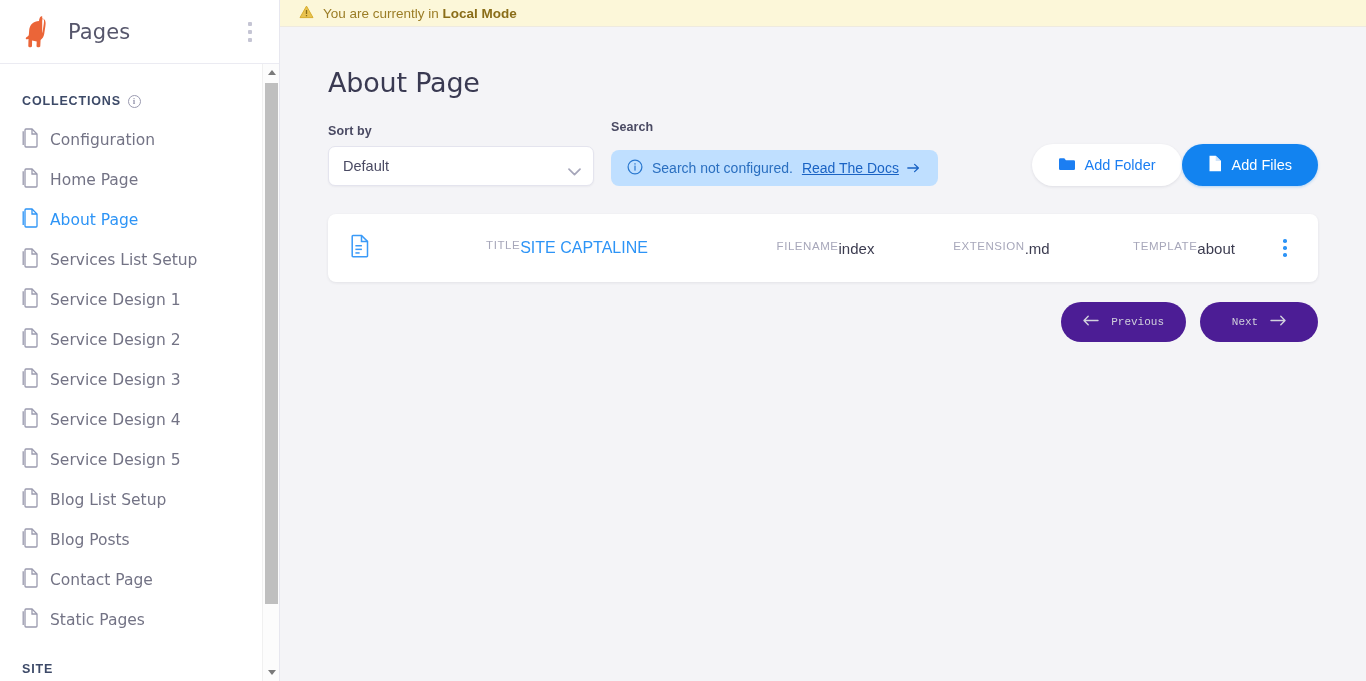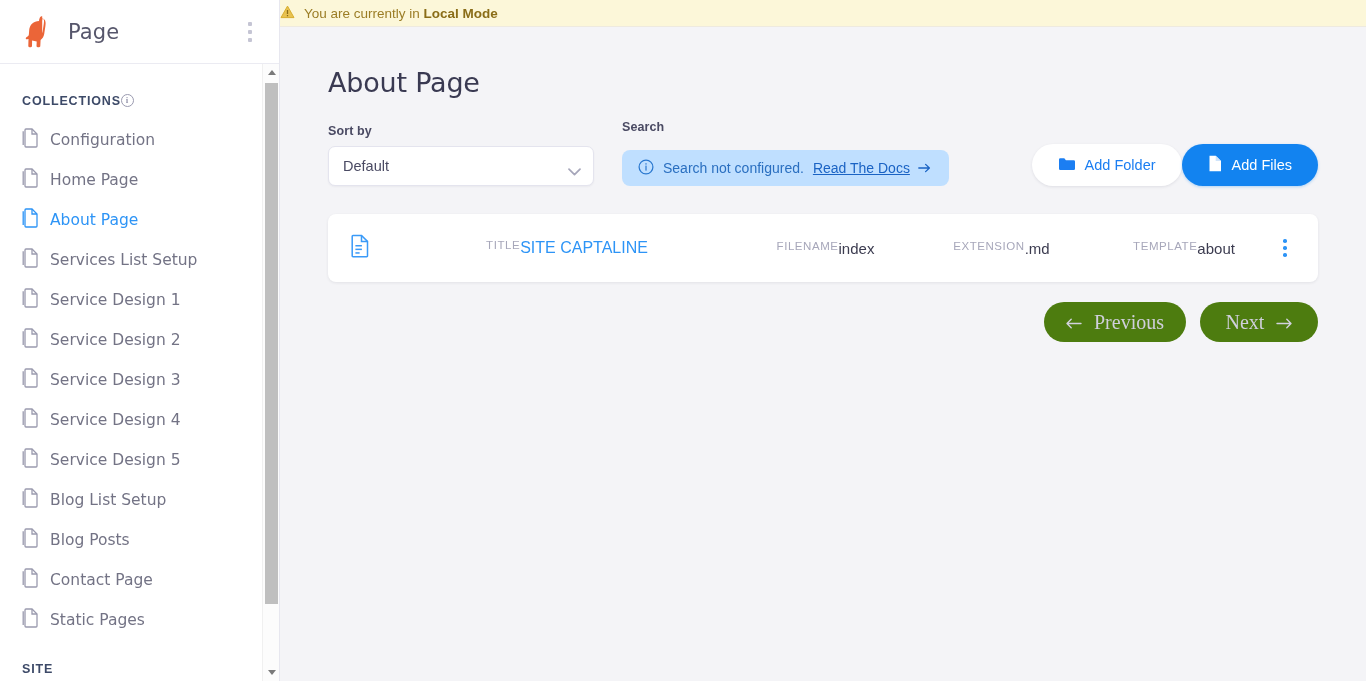--- a/index.html
+++ b/index.html
@@ -40,21 +40,21 @@
   .kebab-header i { width: 4px; height: 4px; border-radius: 1px; background: #c5c5d4; display:block; }
 
   .sb-scrollarea {
     flex: 1; position: relative; overflow: hidden;
     background: #fff;
   }
   .sb-inner { padding: 0 0 0 0; }
   .sb-section-title {
     font-size: 12.5px; font-weight: 700; color: #3d4a68;
     letter-spacing: .85px; padding: 30px 0 6px 22px;
-    display: flex; 
+    display: flex; align-items: center; gap: 7px;
   }
   .info-circle {
     width: 13px; height: 13px; border: 1.3px solid #9a9ab0;
     border-radius: 50%; display: inline-flex; align-items: center;
     justify-content: center; font-size: 9px; color: #9a9ab0;
     font-weight: 700; font-family: "Liberation Serif", serif;
     line-height: 1;
   }
   .nav-list { list-style: none; margin-top: 6px; }
   .nav-item {
@@ -89,21 +89,21 @@
   
   .main {
     flex: 1; height: 681px; display: flex; flex-direction: column;
     background: #f4f4f7;
   }
   .local-banner {
     height: 27px; min-height: 27px; width: 100%;
     background: #fcf7d9;
     border-bottom: 1px solid #eeeadf;
     display: flex; align-items: center; gap: 9px;
-    padding-left: 0;
+    padding-left: 19px;
     font-size: 13.5px; color: #9b7d26;
   }
   .local-banner .txt strong { color: #8a6d18; font-weight: 700; }
 
   .content { flex: 1; padding: 40px 48px 0 48px; overflow: hidden; }
   .page-title {
     font-size: 27px; color: #3a3a52; font-weight: 400;
     font-family: "DejaVu Sans", sans-serif;
     letter-spacing: -.2px; margin-bottom: 22px;
   }
@@ -118,21 +118,21 @@
     width: 266px; height: 40px; background: #fff;
     border: 1px solid #e4e4ee; border-radius: 7px;
     display: flex; align-items: center; padding: 0 14px;
     font-size: 14.5px; color: #4a4a63; cursor: pointer;
     box-shadow: 0 1px 2px rgba(40,40,70,.05);
     position: relative;
   }
   .sort-select .chev {
     margin-left: auto; width: 11px; height: 7px;
   }
-  .search-group { margin-left: 28px; gap: 8px; }
+  .search-group { margin-left: 17px; gap: 8px; }
   .search-note {
     height: 36px; background: #bfdfff; border-radius: 8px;
     display: flex; align-items: center; gap: 9px;
     padding: 0 18px 0 16px; font-size: 14px; color: #2a6fc0;
   }
   .search-note .docs-link {
     color: #1a63c4; text-decoration: underline; cursor: pointer;
     display: inline-flex; align-items: flex-start; gap: 8px;
   }
   .btn-area { margin-left: auto; display: flex; gap: 0; align-items: flex-end; }
@@ -177,40 +177,40 @@
     justify-content: center; gap: 3.5px;
   }
   .kebab-row i { width: 3.5px; height: 3.5px; border-radius: 50%; background: #2d94f6; display:block; }
 
   
   .pagination {
     margin-top: 20px; display: flex; justify-content: flex-end; gap: 14px;
   }
   .pg-btn {
     height: 40px; min-width: 118px; border-radius: 20px;
-    background: #4d7c0f; color: #cfcfdb; border: none;
+    background: #4c1d95; color: #cfcfdb; border: none;
     display: inline-flex; align-items: center; justify-content: center;
-    gap: 12px; font-size: 20px; padding: 0 22px; cursor: default;
-    font-family: Liberation Serif, serif;
+    gap: 12px; font-size: 11px; padding: 0 22px; cursor: default;
+    font-family: Liberation Mono, monospace;
   }
 </style>
 </head>
 <body>
 
 <div class="app">
 
   <aside class="sidebar">
 
     <div class="sb-header">
       <span class="logo-llama">
         <svg width="30" height="34" viewBox="0 0 30 34" xmlns="http://www.w3.org/2000/svg">
           <path fill="#eb6538" d="M20.2 1.2c-1.0 0-1.8.5-2.3 1.3-.6 1.0-.8 2.3-.9 3.6-2.7.2-5.0 1.0-6.7 2.4-1.9 1.6-2.9 3.9-3.1 6.6l-.3 4.2c-.1 1.0-.4 1.6-1.0 2.0l-1.5 1.0c-.6.4-.8.9-.6 1.4.2.5.7.7 1.3.6l1.4-.3-.2 7.0c0 .7.5 1.2 1.2 1.2h1.3c.7 0 1.2-.5 1.2-1.2l.1-5.4c1.4.5 3.0.8 4.6.9l-.2 4.5c0 .7.5 1.2 1.2 1.2h1.4c.7 0 1.2-.5 1.2-1.2l.3-6.1c1.9-1.4 3.2-3.4 3.6-6.0l1.2-8.0c.2-1.5.3-2.8.1-3.9-.3-1.9-1.3-3.0-2.6-3.4-.2-.1-.5-.2-.7-.2zm1.0 2.6c.4.3.7.9.8 1.8.1.8 0 1.8-.2 3.1l-1.2 8.0c-.1.5-.2 1.0-.4 1.4V6.3c0-.9.1-1.7.3-2.1.2-.5.4-.6.7-.4z"></path>
         </svg>
       </span>
-      <span class="app-title">Page</span>
+      <span class="app-title">Pages</span>
       <span class="kebab-header">
         <i></i>
           <i></i>
           <i></i>
       </span>
     </div>
 
     <div class="sb-scrollarea">
       <div class="sb-inner">
         <div class="sb-section-title">

